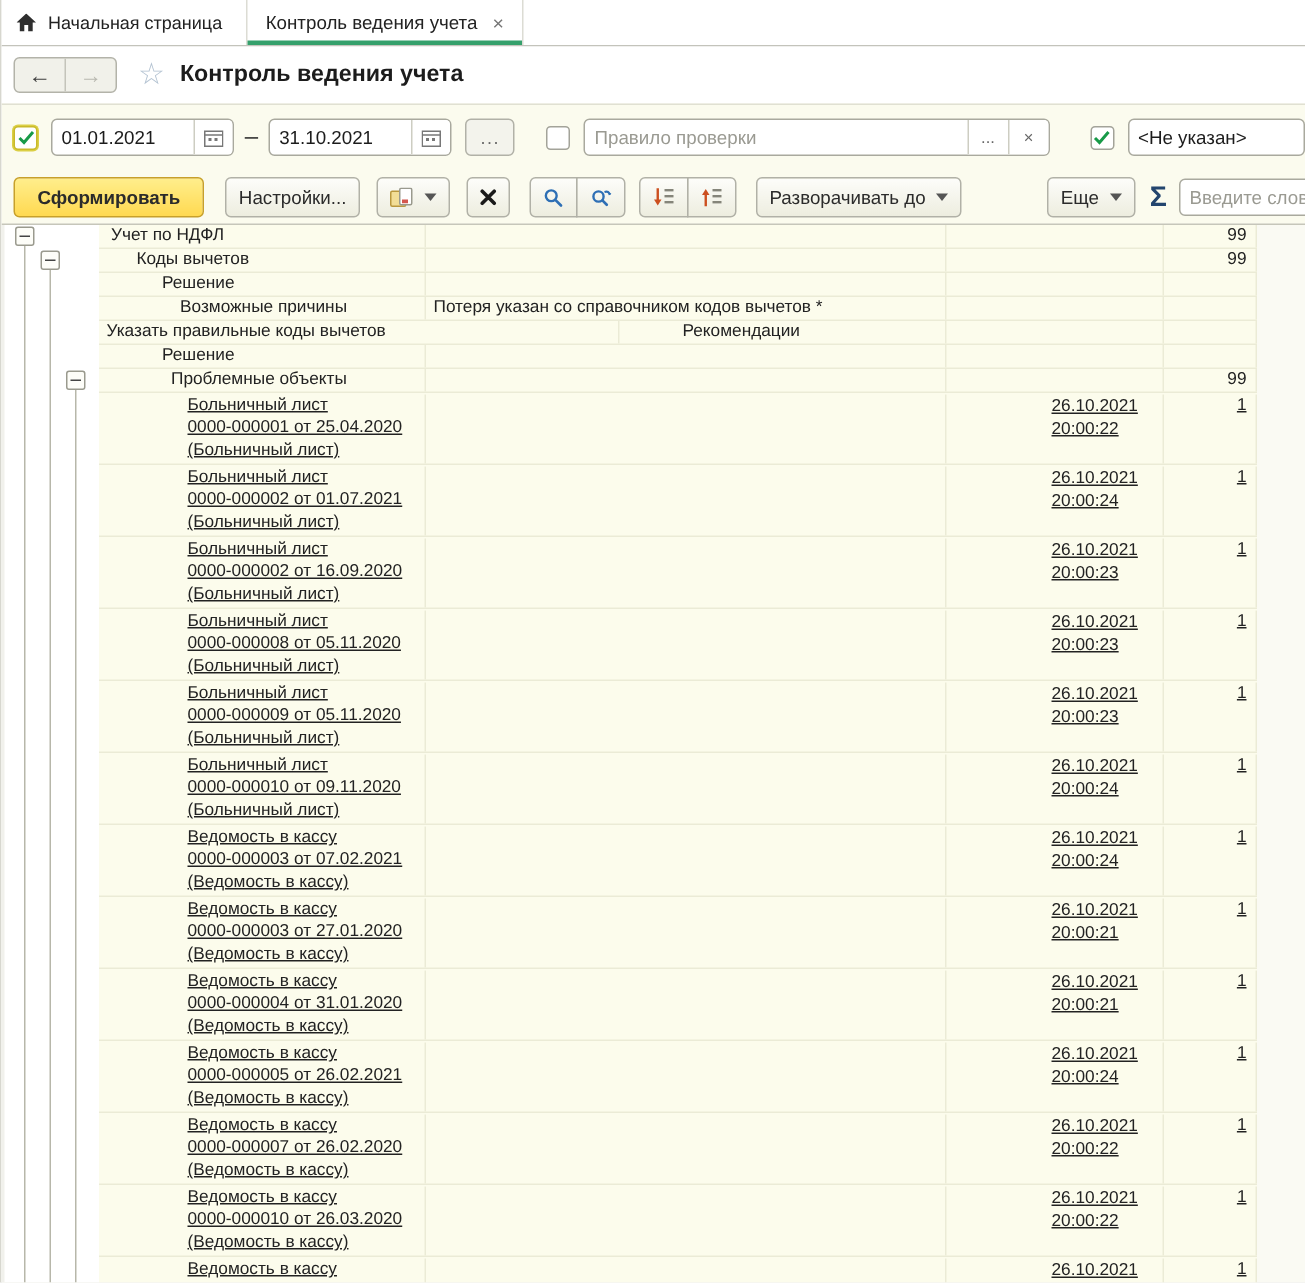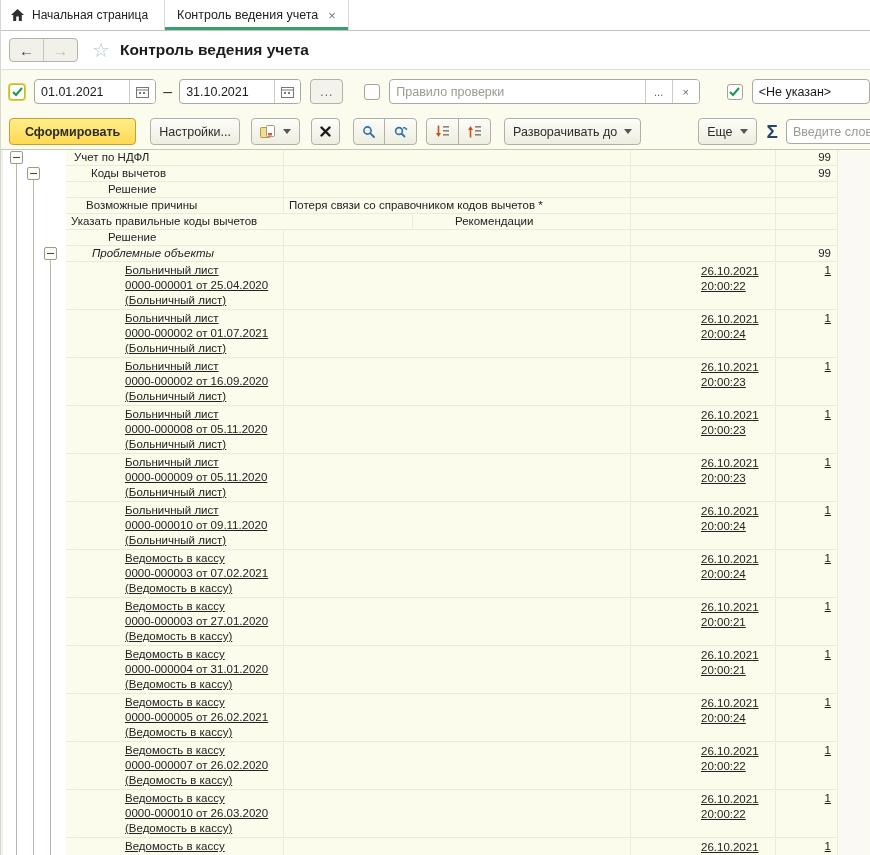--- a/index.html
+++ b/index.html
@@ -228,39 +228,39 @@
           <div class="c c3"></div>
           <div class="c c4">99</div>
         </div>
         <div class="row hrow">
           <div class="c c1" style="padding-left: 42px;">Решение</div>
           <div class="c c2"></div>
           <div class="c c3"></div>
           <div class="c c4"></div>
         </div>
         <div class="row hrow">
-          <div class="c c1" style="padding-left: 20px;">Возможные причины</div>
-          <div class="c c2">Потеря связи со справочником кодов вычетов *</div>
+          <div class="c c1" style="padding-left: 54px;">Возможные причины</div>
+          <div class="c c2">Потеря указан со справочником кодов вычетов *</div>
           <div class="c c3"></div>
           <div class="c c4"></div>
         </div>
         <div class="row hrow">
           <div class="c c2">Указать правильные коды вычетов</div>
           <div class="c c1" style="padding-left: 42px;">Рекомендации</div>
           <div class="c c3"></div>
           <div class="c c4"></div>
         </div>
         <div class="row hrow">
           <div class="c c1" style="padding-left: 42px;">Решение</div>
           <div class="c c2"></div>
           <div class="c c3"></div>
           <div class="c c4"></div>
         </div>
         <div class="row hrow">
-          <div class="c c1" style="padding-left: 26px; font-style: italic;">Проблемные объекты</div>
+          <div class="c c1" style="padding-left: 48px;">Проблемные объекты</div>
           <div class="c c2"></div>
           <div class="c c3"></div>
           <div class="c c4">99</div>
         </div>
         <div class="row irow">
           <div class="c c1" style="padding-left: 59px;">
             <div>Больничный лист</div>
             <div>0000-000001 от 25.04.2020</div>
             <div>(Больничный лист)</div>
           </div>

